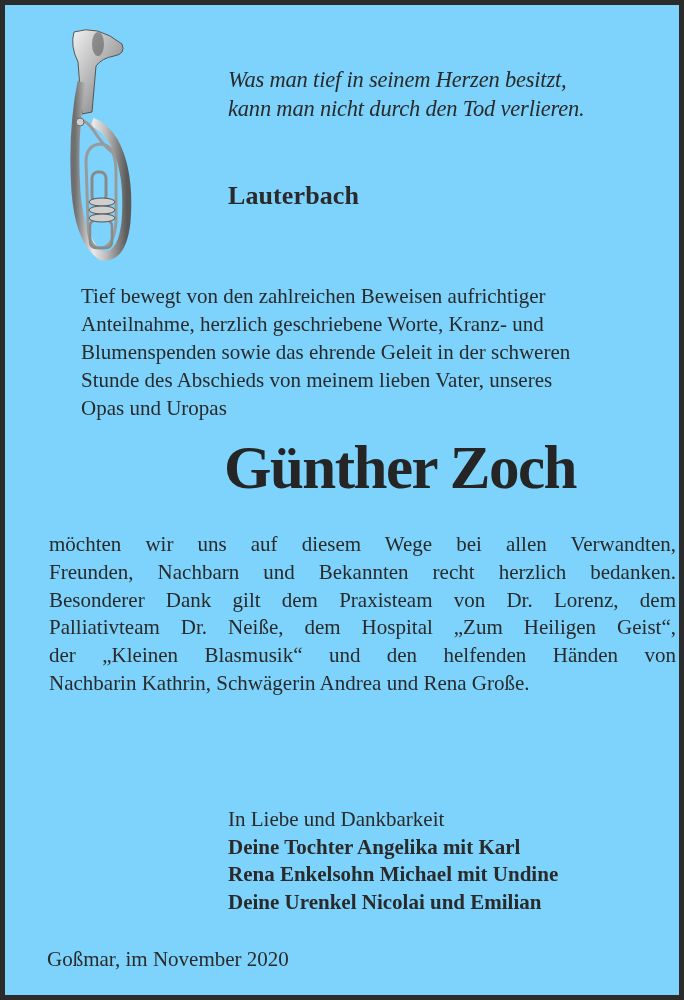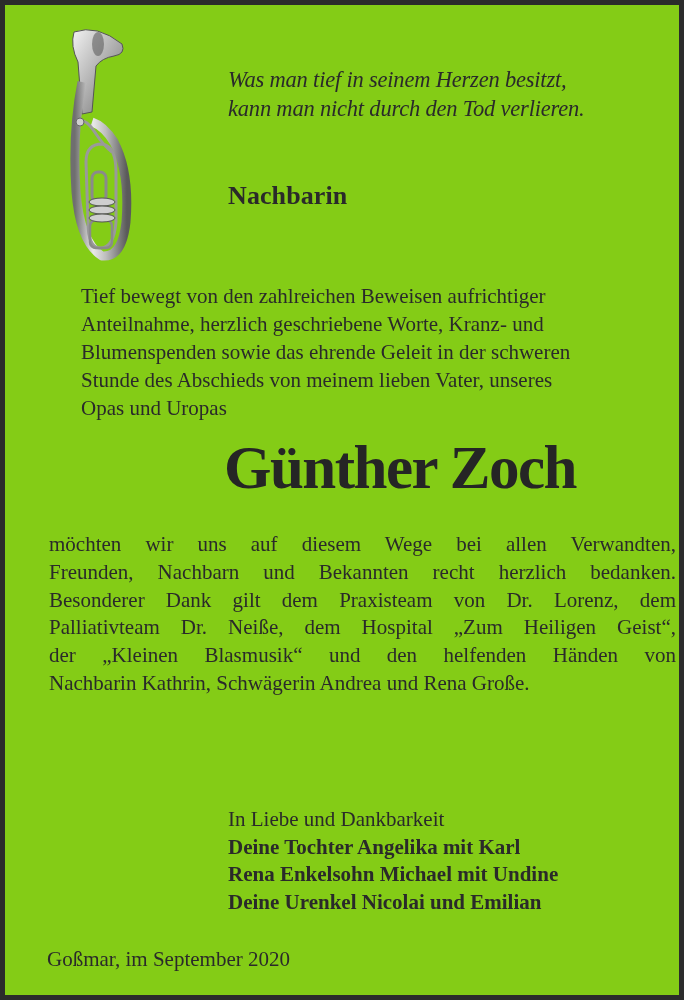--- a/index.html
+++ b/index.html
@@ -8,21 +8,21 @@
       background: #2b2b2b;
       position: relative;
       overflow: hidden;
       font-family: "Liberation Serif", "DejaVu Serif", serif;
       color: #2a2a2a;
     }
     .page {
       position: absolute;
       left: 5px; top: 5px;
       width: 674px; height: 990px;
-      background: #84cc16;
+      background: #7dd3fc;
     }
     .instrument {
       position: absolute;
       left: 47px; top: 17px;
       width: 80px; height: 240px;
     }
     .quote {
       position: absolute;
       left: 223px; top: 60px;
       font-style: italic;
@@ -119,21 +119,21 @@
       <path d="M28 100 Q34 96 44 112 Q52 124 60 130" fill="none" stroke="#9a9a9a" stroke-width="3"></path>
       <circle cx="28" cy="100" r="4" fill="#cfcfcf" stroke="#666" stroke-width="1"></circle>
     </svg>
   </div>
 
   <div class="quote">
     <div>Was man tief in seinem Herzen besitzt,</div>
     <div>kann man nicht durch den Tod verlieren.</div>
   </div>
 
-  <div class="heading">Nachbarin</div>
+  <div class="heading">Lauterbach</div>
 
   <div class="intro">
     <div>Tief bewegt von den zahlreichen Beweisen aufrichtiger</div>
     <div>Anteilnahme, herzlich geschriebene Worte, Kranz- und</div>
     <div>Blumenspenden sowie das ehrende Geleit in der schweren</div>
     <div>Stunde des Abschieds von meinem lieben Vater, unseres</div>
     <div>Opas und Uropas</div>
   </div>
 
   <div class="name">Günther Zoch</div>
@@ -147,14 +147,14 @@
     <div class="ln last">Nachbarin Kathrin, Schwägerin Andrea und Rena Große.</div>
   </div>
 
   <div class="closing">
     <div>In Liebe und Dankbarkeit</div>
     <div class="b">Deine Tochter Angelika mit Karl</div>
     <div class="b">Rena Enkelsohn Michael mit Undine</div>
     <div class="b">Deine Urenkel Nicolai und Emilian</div>
   </div>
 
-  <div class="place">Goßmar, im September 2020</div>
+  <div class="place">Goßmar, im November 2020</div>
 </div>
 
 </body></html>

